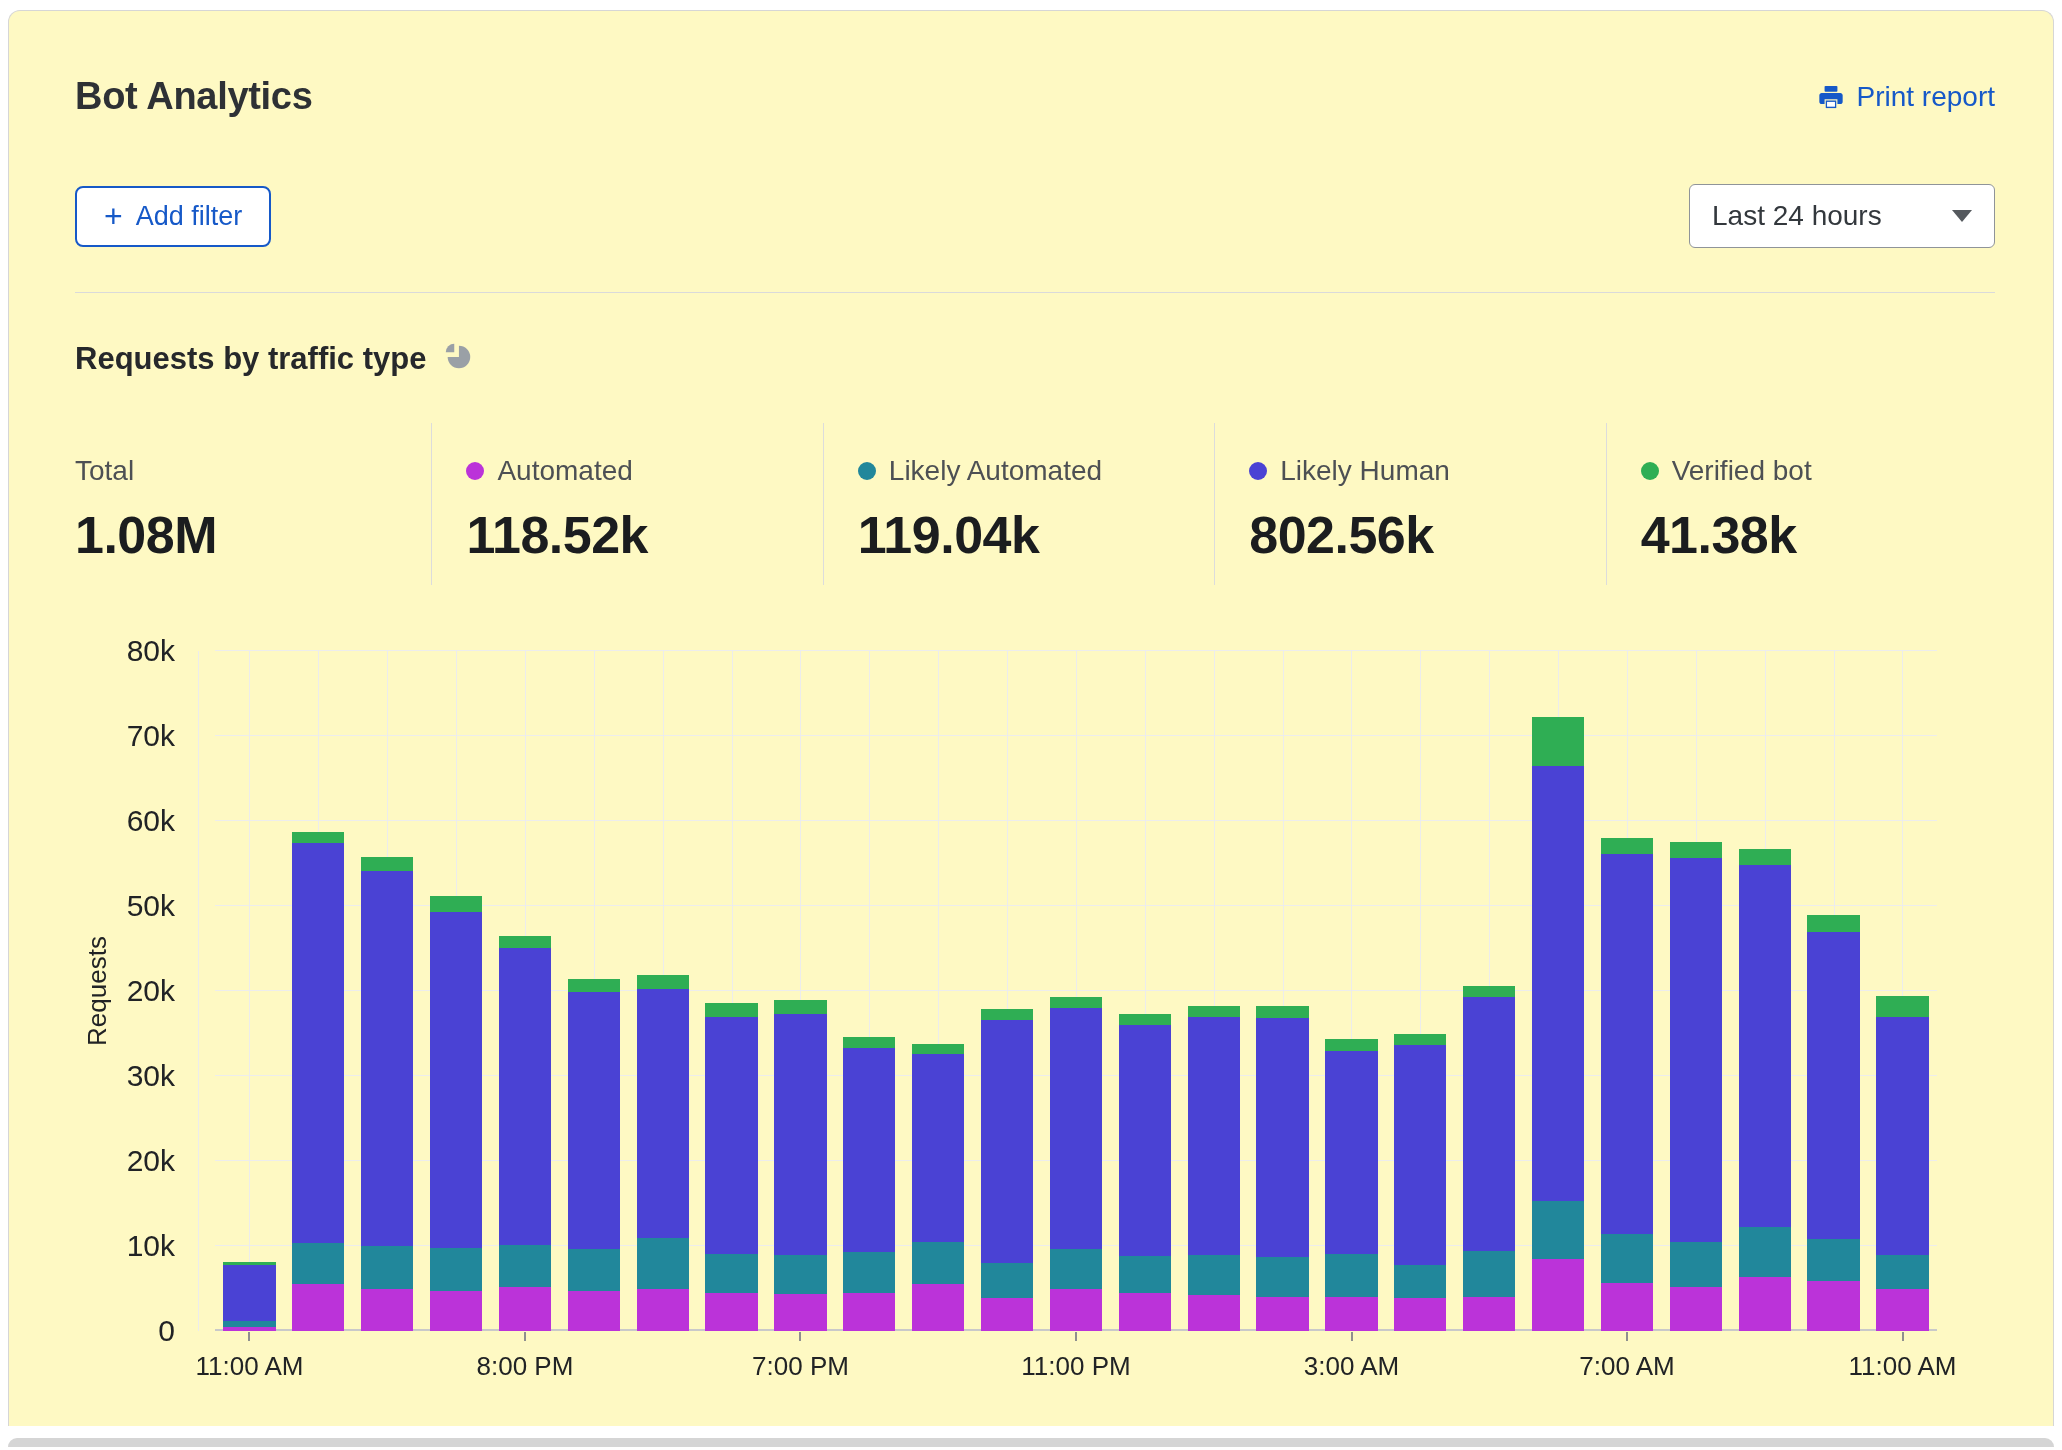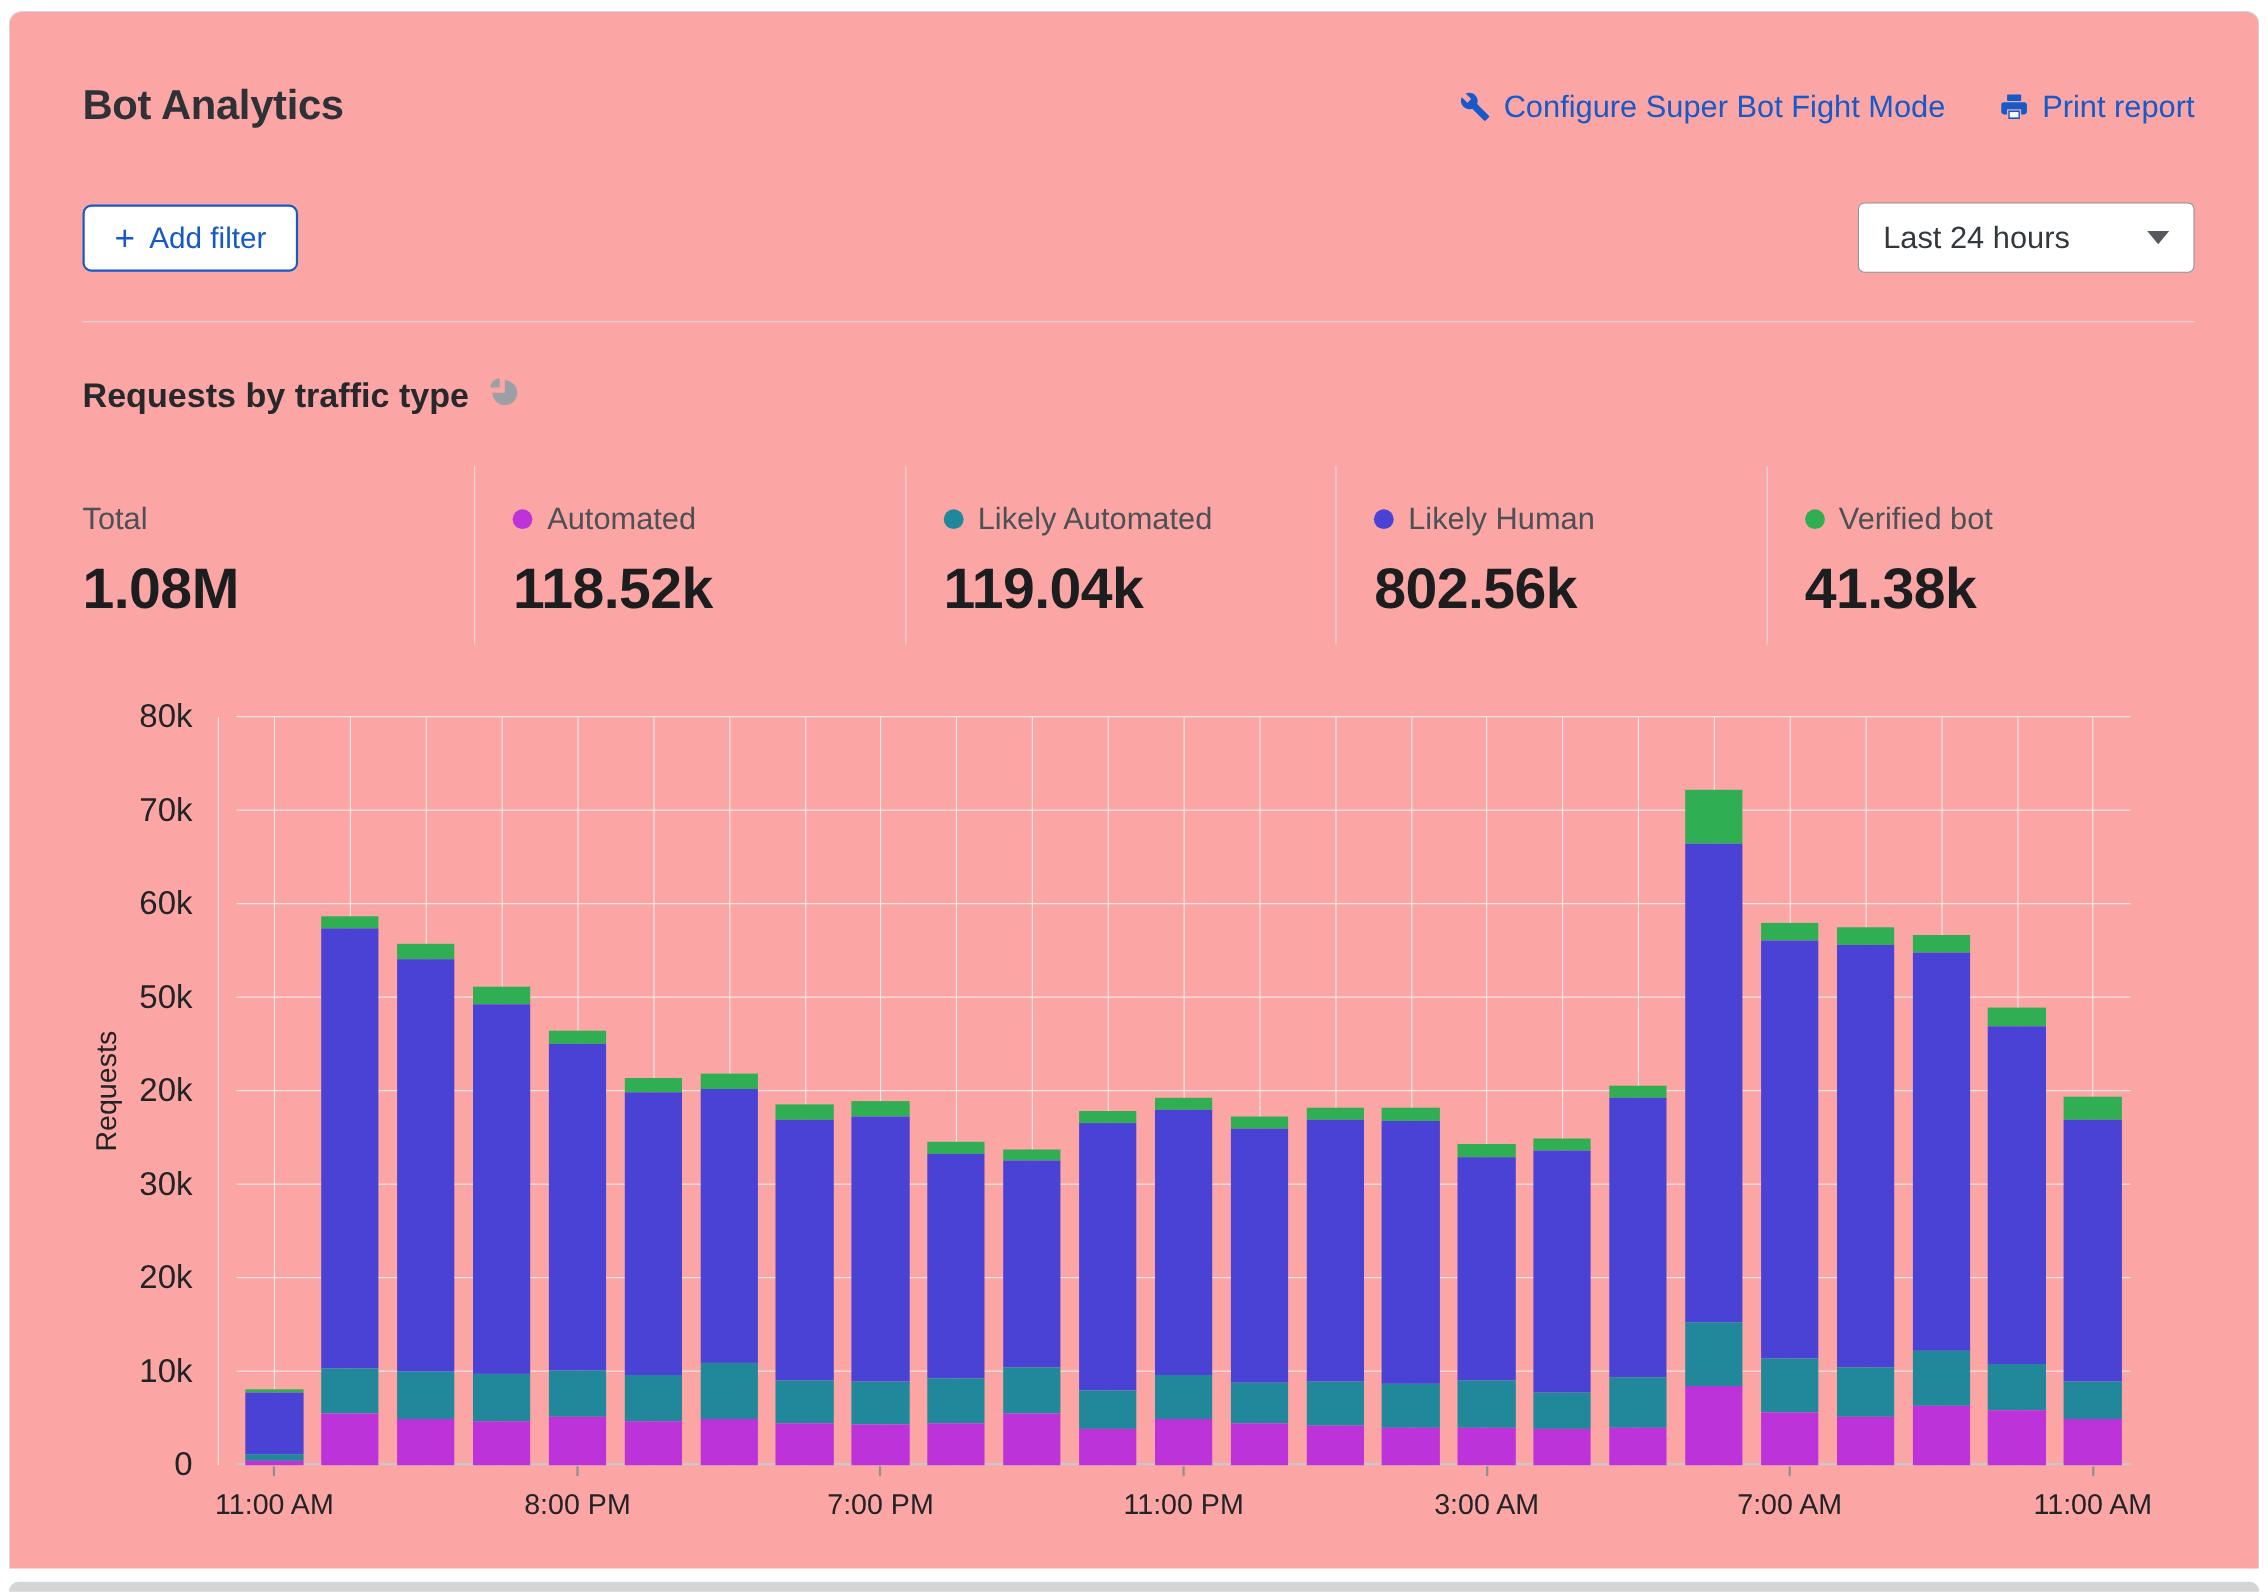--- a/index.html
+++ b/index.html
@@ -1,20 +1,20 @@
 <!DOCTYPE html>
 <html><head>
 <meta charset="utf-8">
 <style>
   * { box-sizing: border-box; margin: 0; padding: 0; }
   html,body { width: 2062px; height: 1450px; background:#fff;
     font-family: "Liberation Sans", sans-serif; color:#1f2023; position:relative; }
 
   .card { position:absolute; left:8px; top:10px; width:2046px; height:1416px;
-    background:#fca5a5; border:1px solid #d6d6d6; border-bottom:none;
+    background:#fef9c3; border:1px solid #d6d6d6; border-bottom:none;
     border-radius:12px 12px 0 0; }
   .next-card-strip { position:absolute; left:8px; bottom:3px; width:2046px; height:9px;
     background:#d5d5d5; border-radius:9px 9px 0 0; }
 
   .header { padding:64px 58px 0 66px; }
   .header-row1 { display:flex; justify-content:space-between; align-items:center; }
   .page-title { font-size:38px; font-weight:700; color:#2e3135; letter-spacing:-0.3px; }
   .header-links { display:flex; align-items:center; gap:48px; }
   .hlink { display:flex; align-items:center; gap:12px; color:#1659c8; font-size:28px;
     cursor:pointer; }
@@ -75,28 +75,20 @@
 </style>
 </head>
 <body>
 
 <div class="card">
 
   <div class="header">
     <div class="header-row1">
       <div class="page-title">Bot Analytics</div>
       <div class="header-links">
-        <div class="hlink">
-          <span>
-            <svg width="28" height="28" viewBox="0 0 24 24" fill="#1659c8">
-                <path d="M22.7 19l-9.1-9.1c.9-2.3.4-5-1.5-6.9-2-2-5-2.4-7.4-1.3L9 6 6 9 1.6 4.7C.4 7.1.9 10.1 2.9 12.1c1.9 1.9 4.6 2.4 6.9 1.5l9.1 9.1c.4.4 1 .4 1.4 0l2.3-2.3c.5-.4.5-1.1.1-1.4z"></path>
-              </svg>
-          </span>
-          <span>Configure Super Bot Fight Mode</span>
-        </div>
         <div class="hlink">
           <span>
             <svg width="28" height="28" viewBox="0 0 24 24">
                 <g fill="#1659c8">
                   <rect x="6.5" y="2.5" width="11" height="5" rx="0.8"></rect>
                   <path d="M4 8.5h16c1.1 0 2 .9 2 2v5.5c0 1.1-.9 2-2 2h-2.5V14h-11v4H4c-1.1 0-2-.9-2-2v-5.5c0-1.1.9-2 2-2z"></path>
                   <path d="M7.5 15h9v6.5h-9z"></path>
                 </g>
                 <rect x="8.6" y="16.2" width="6.8" height="4.1" fill="#fff"></rect>
               </svg>

